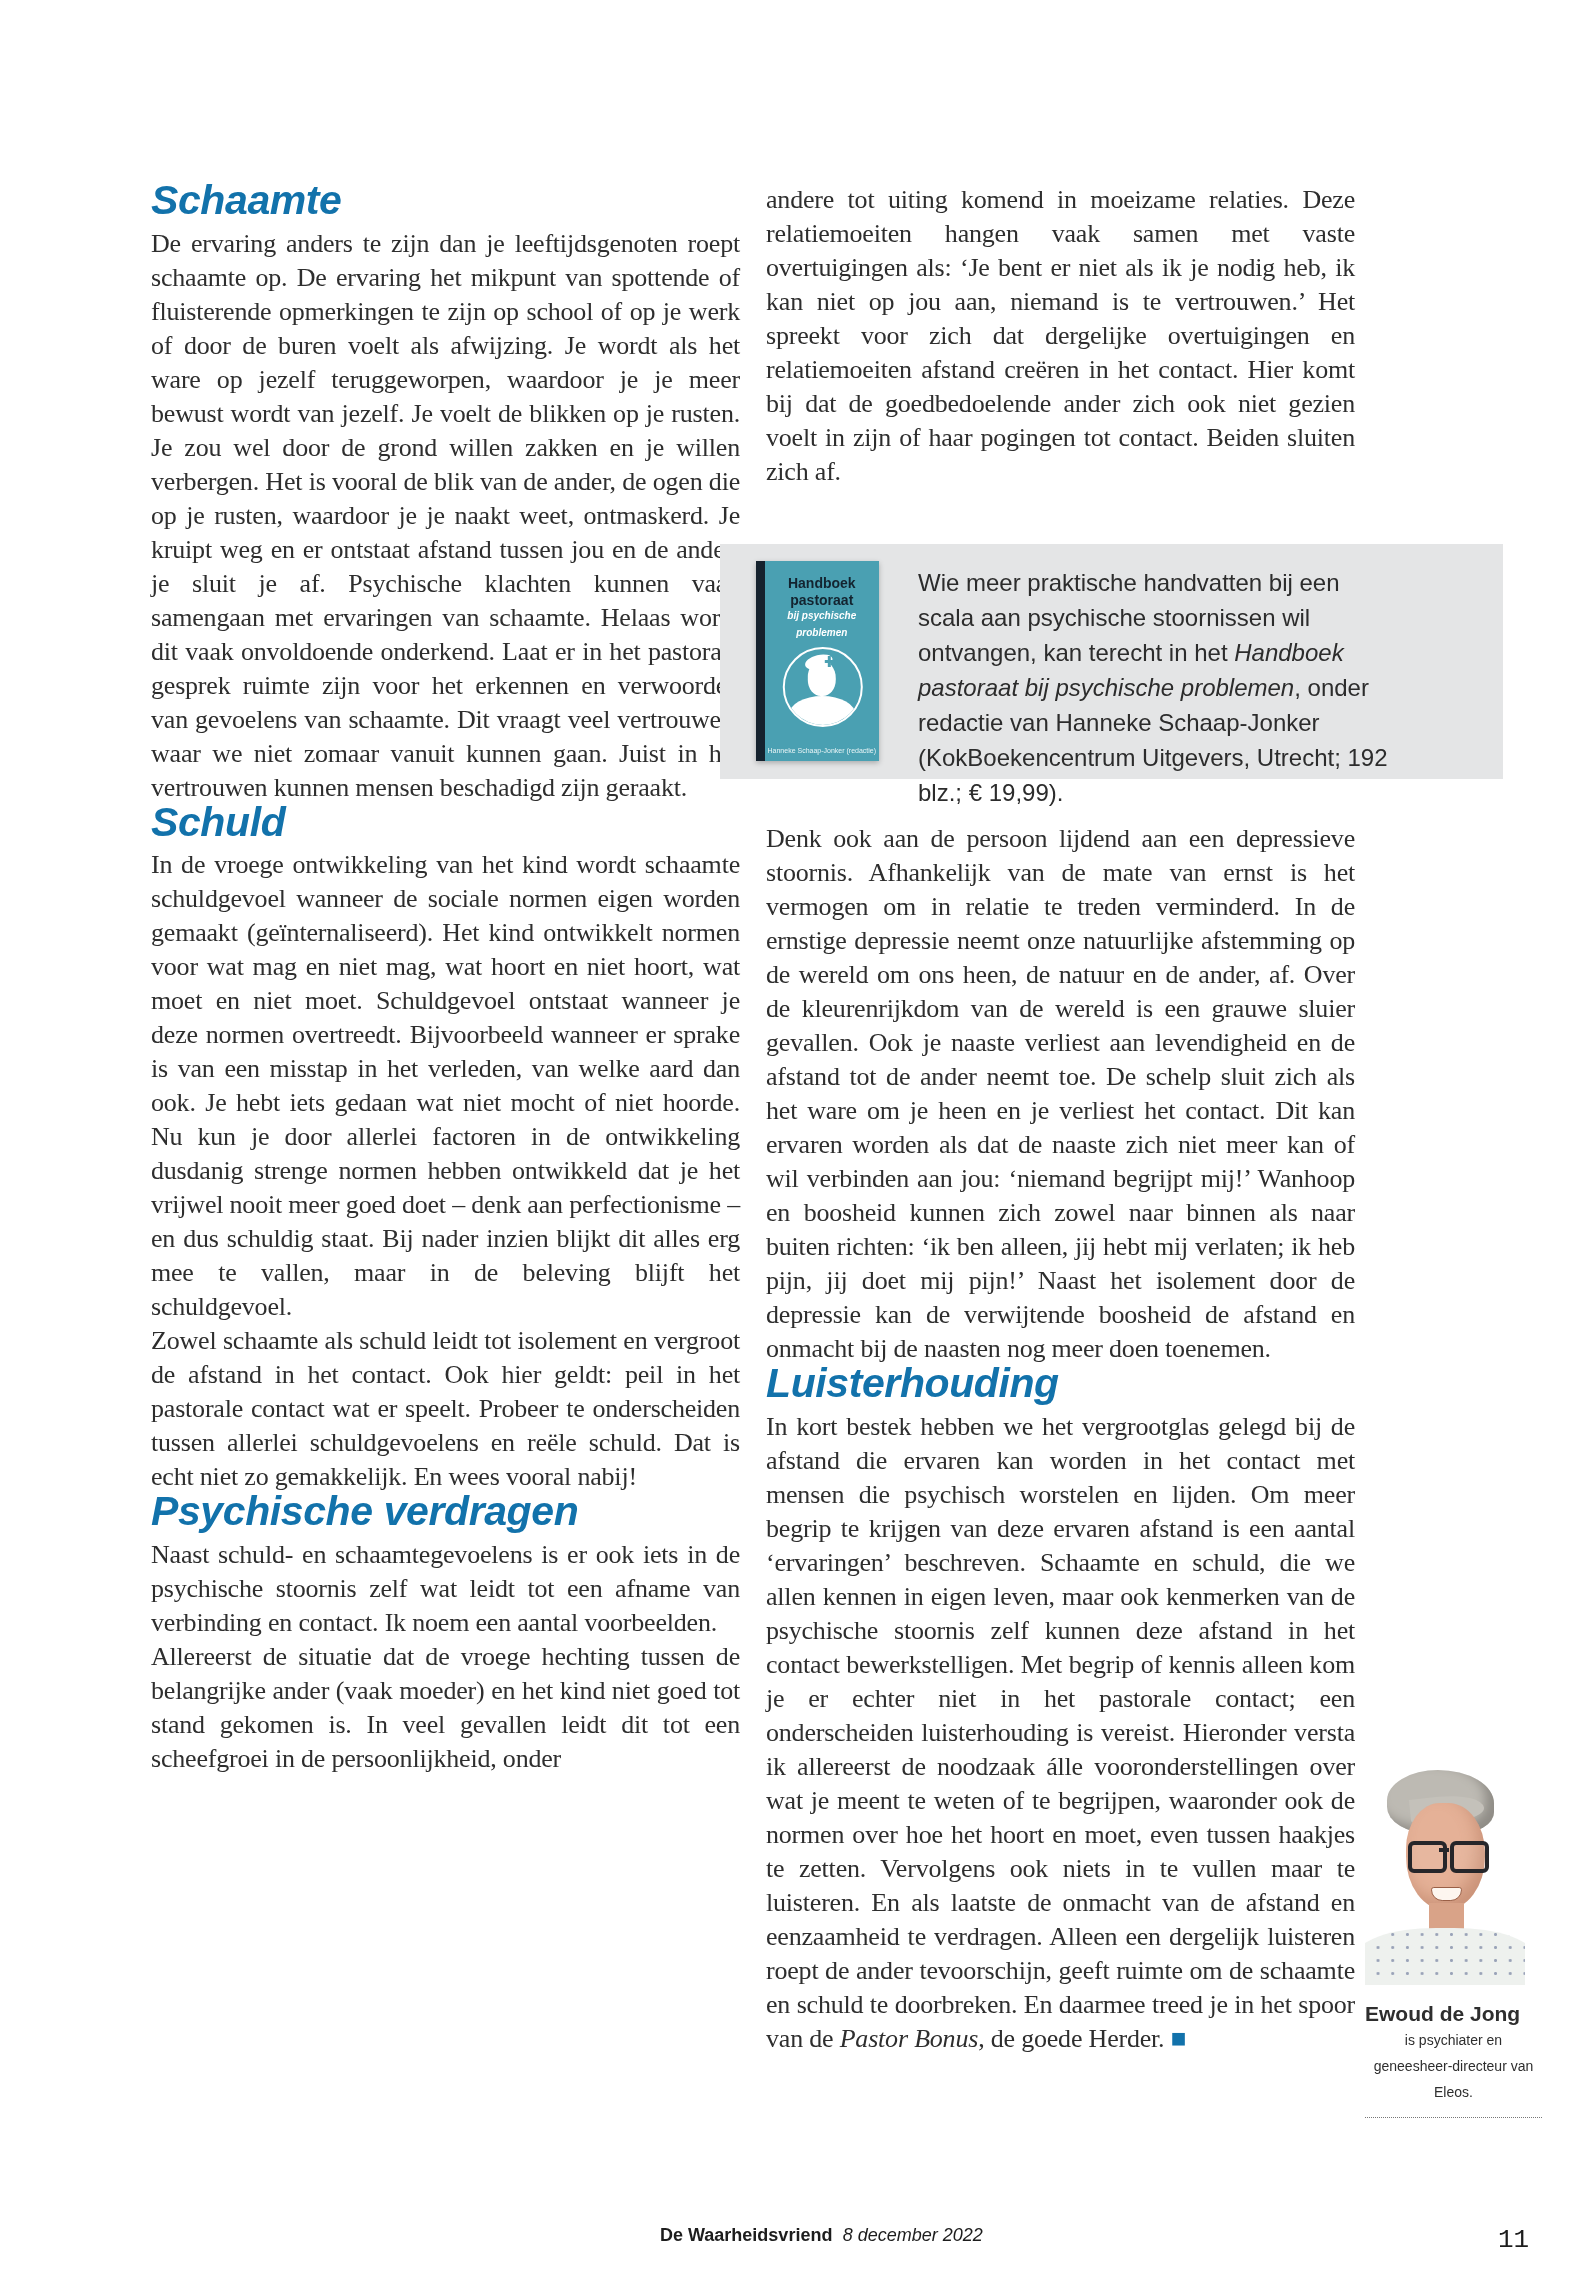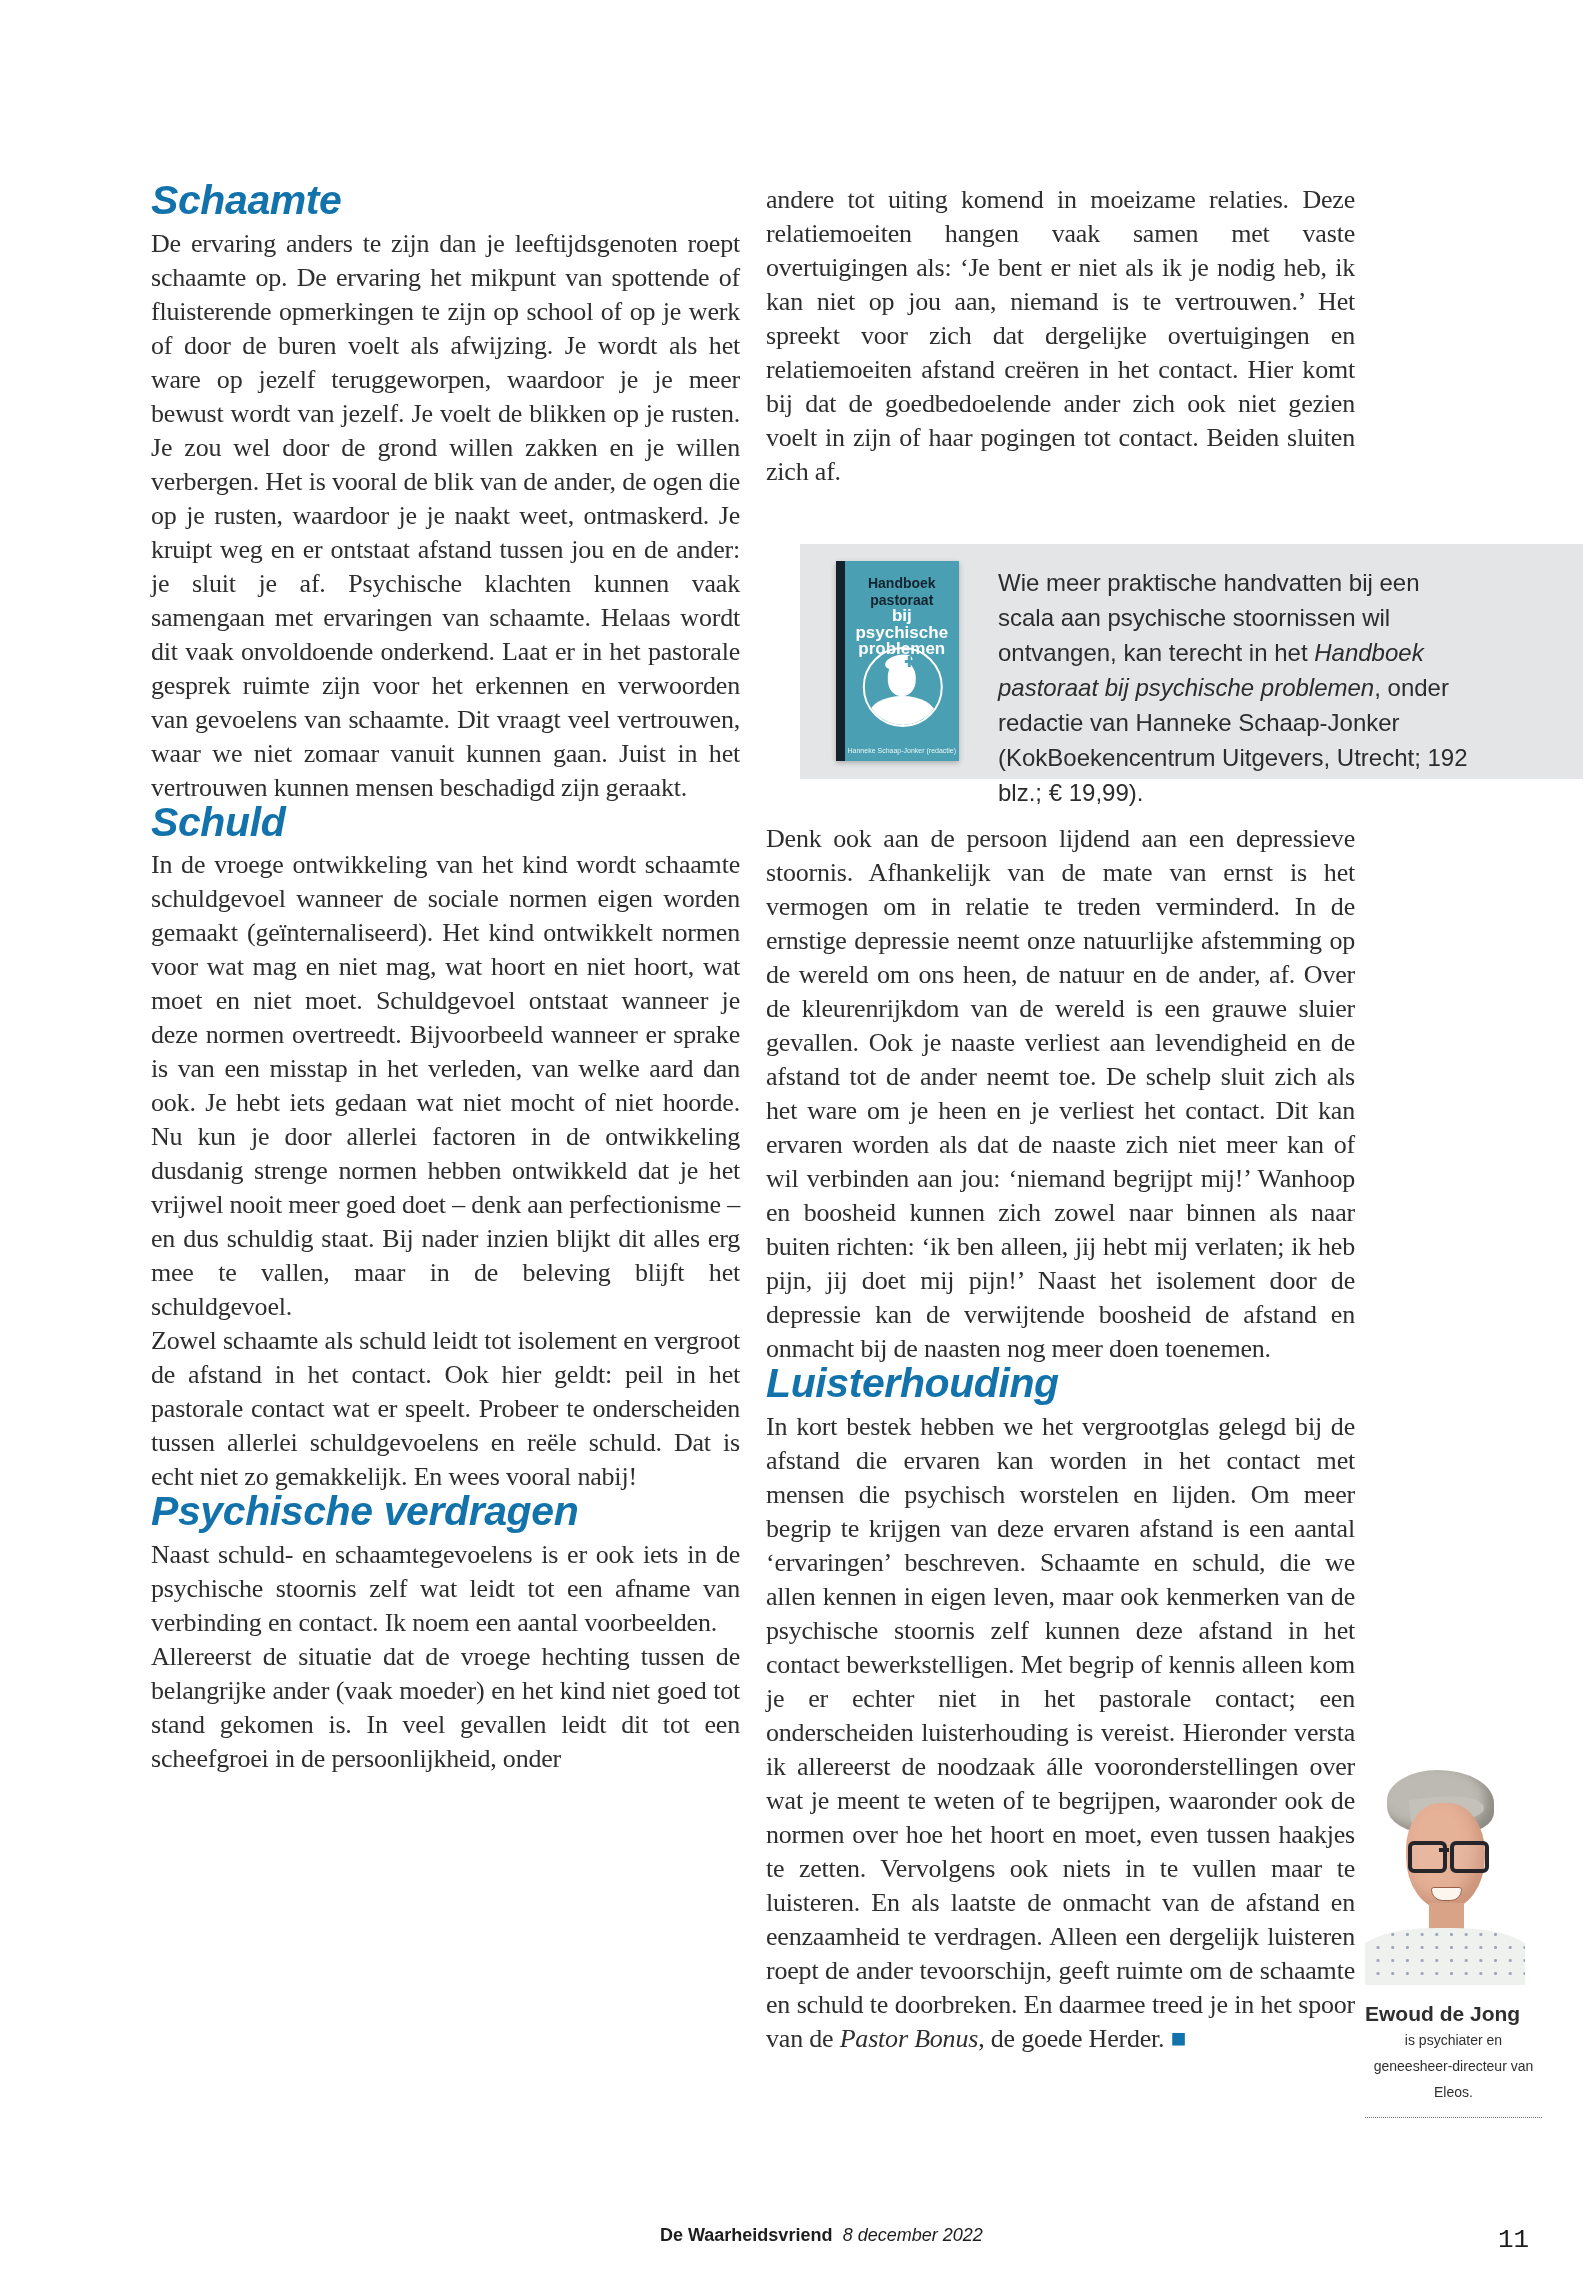--- a/index.html
+++ b/index.html
@@ -11,32 +11,32 @@
   .col-right-rest{left:766px;top:822px;}
 
   h3.sec{font-family:"Liberation Sans",sans-serif;font-style:italic;font-weight:bold;
          font-size:41px;line-height:35px;color:#1272ab;margin:0 0 8.6px 0;letter-spacing:-0.4px;}
   .mt{margin-top:28px;}
   p.body{font-size:26px;line-height:34px;margin:0;text-align:justify;letter-spacing:-0.2px;}
   .it{font-style:italic;}
   .accent{color:#1272ab;font-style:normal;}
 
   
-  .promo-box{position:absolute;left:800px;top:544px;width:783px;height:235px;background:#e4e5e6;}
+  .promo-box{position:absolute;left:720px;top:544px;width:783px;height:235px;background:#e4e5e6;}
   .promo-text{position:absolute;left:198px;top:21px;width:470px;
       font-family:"Liberation Sans",sans-serif;font-size:24px;line-height:35px;color:#2c2c2c;}
 
   
   .book{position:absolute;left:36px;top:17.3px;width:123px;height:200px;background:#4aa0b2;
         box-shadow:0 1.7px 5.2px rgba(0,0,0,0.25);}
   .book .spine{position:absolute;left:0;top:0;bottom:0;width:8.6px;background:#15222e;}
   .book .titles{position:absolute;left:8.6px;right:0;top:14px;text-align:center;
         font-family:"Liberation Sans",sans-serif;}
   .book .t-bold{font-weight:bold;font-size:14px;line-height:16.4px;color:#132430;}
-  .book .t-ital{font-weight:bold;font-size:17px;line-height:16.4px;color:#ffffff;}
+  .book .t-ital{font-weight:bold;font-style:italic;font-size:10px;line-height:16.4px;color:#ffffff;}
   .book .circle{position:absolute;left:50%;top:86px;transform:translateX(-44%);
         width:76px;height:76px;border:2.6px solid #ffffff;border-radius:50%;overflow:hidden;}
   .book .head{position:absolute;top:10.4px;left:23px;width:28.5px;height:36px;background:#ffffff;
         border-radius:48% 52% 46% 46%;}
   .book .hairTop{position:absolute;top:6px;left:20px;width:28px;height:14px;background:#ffffff;
         border-radius:50%;transform:rotate(-14deg);}
   .book .shoulders{position:absolute;bottom:-8.6px;left:4.3px;right:4.3px;height:38px;background:#ffffff;
         border-radius:50% 50% 0 0;}
   .book .cross-v{position:absolute;top:7px;left:43px;width:3.5px;height:11.2px;background:#4aa0b2;}
   .book .cross-h{position:absolute;top:10.4px;left:40px;width:10.4px;height:3.5px;background:#4aa0b2;}

